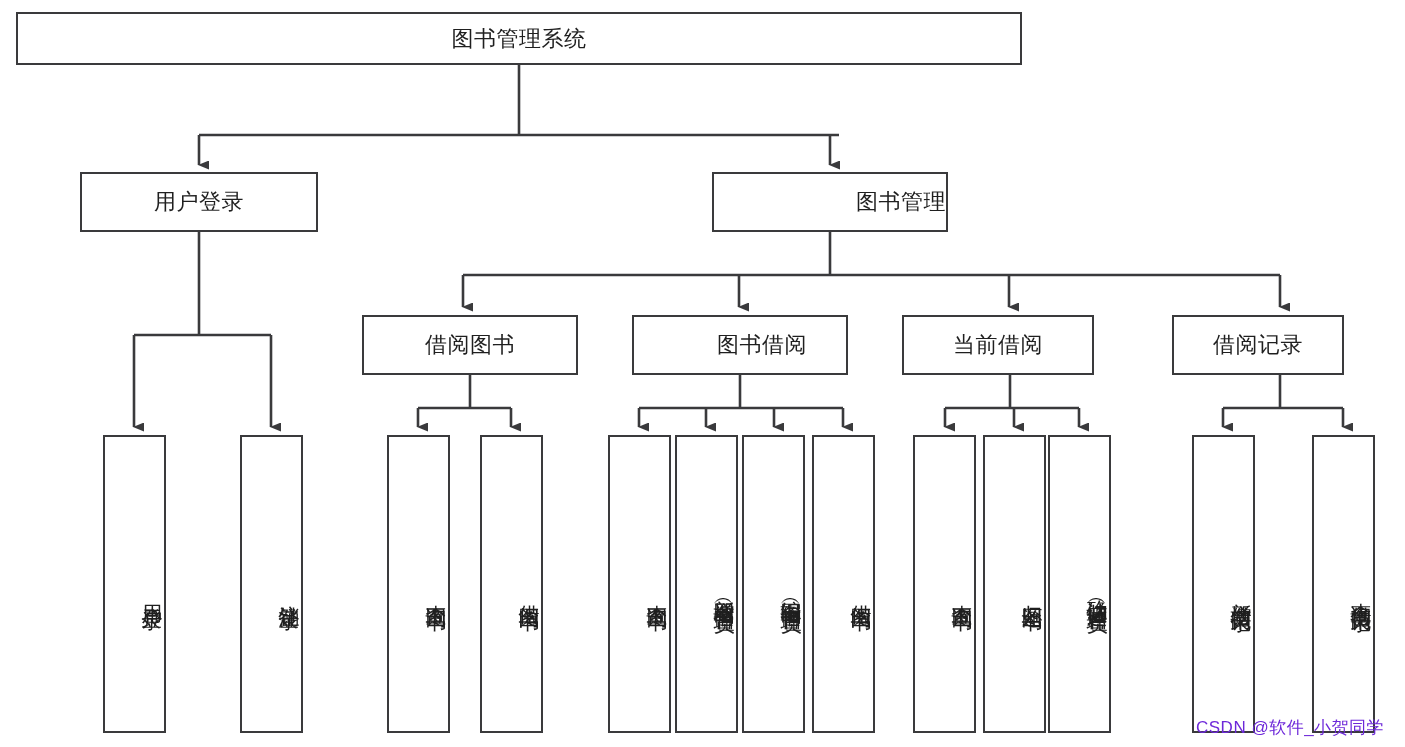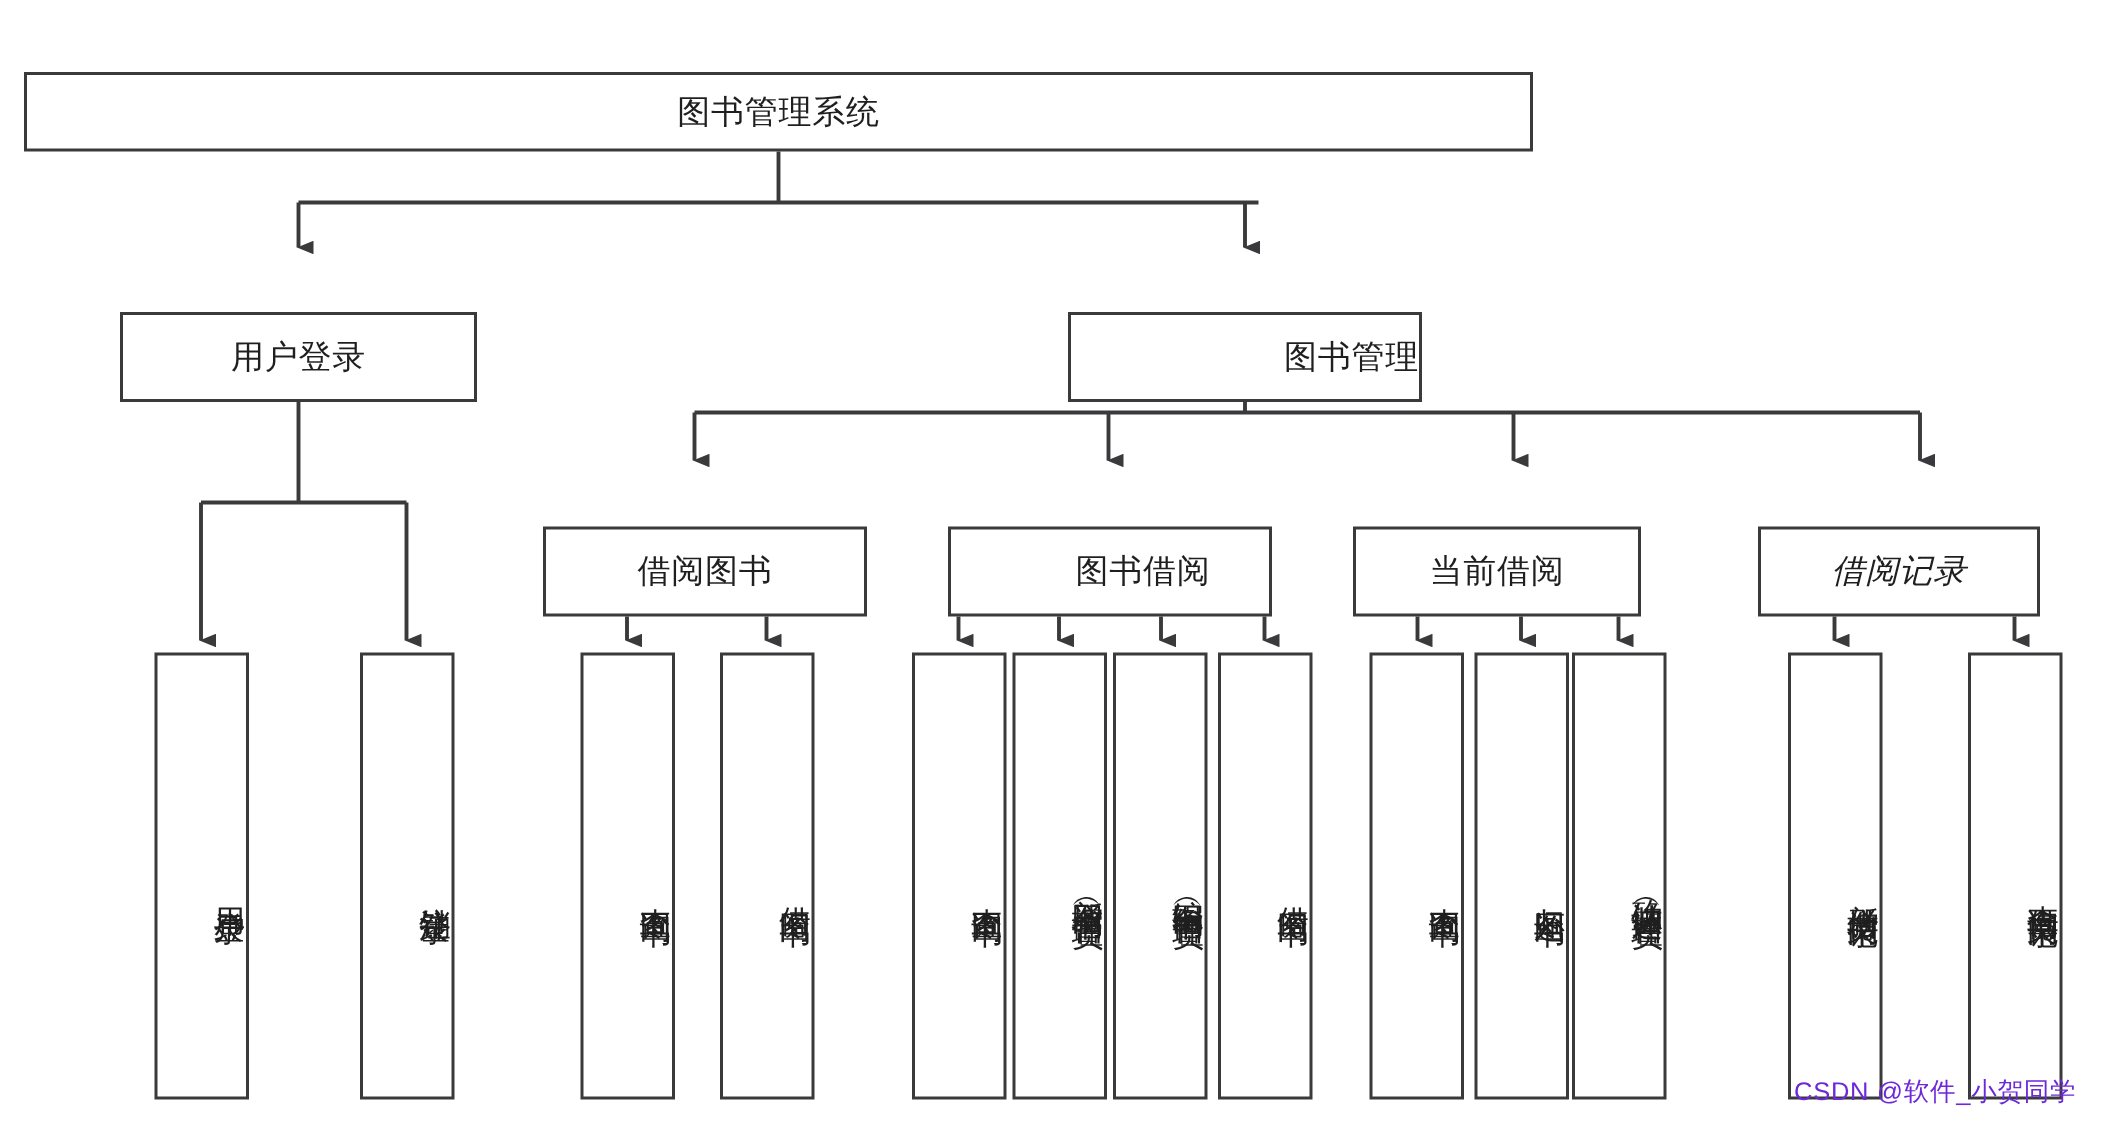--- a/index.html
+++ b/index.html
@@ -34,21 +34,20 @@
     display: flex;
     align-items: center;
     justify-content: center;
     text-align: center;
     color: #1f1f1f;
   }
   .node.horiz {
     font-size: 22px;
     line-height: 1.25;
     letter-spacing: 0.5px;
-    margin-top: 36px;
   }
   .node.vert {
     writing-mode: vertical-rl;
     text-orientation: upright;
     font-size: 21px;
     line-height: 1.18;
     letter-spacing: 2px;
     align-items: flex-start;
     justify-content: center;
     padding-top: 16px;
@@ -137,21 +136,21 @@
 
   <div class="node horiz" style="left:362px; top:315px; width:216px; height:60px;">
     <span>借阅图书</span>
   </div>
   <div class="node horiz" style="left:632px; top:315px; width:216px; height:60px;padding-left:44px;">
     <span>图书借阅</span>
   </div>
   <div class="node horiz" style="left:902px; top:315px; width:192px; height:60px;">
     <span>当前借阅</span>
   </div>
-  <div class="node horiz" style="left:1172px; top:315px; width:188px; height:60px;font-style:italic;">
+  <div class="node horiz" style="left:1172px; top:315px; width:172px; height:60px;">
     <span>借阅记录</span>
   </div>
 
   <div class="node vert" style="left:103px; top:435px; width:63px; height:298px;">
     <span class="vlabel">用户登录</span>
   </div>
   <div class="node vert" style="left:240px; top:435px; width:63px; height:298px;">
     <span class="vlabel">注销登录</span>
   </div>
 

